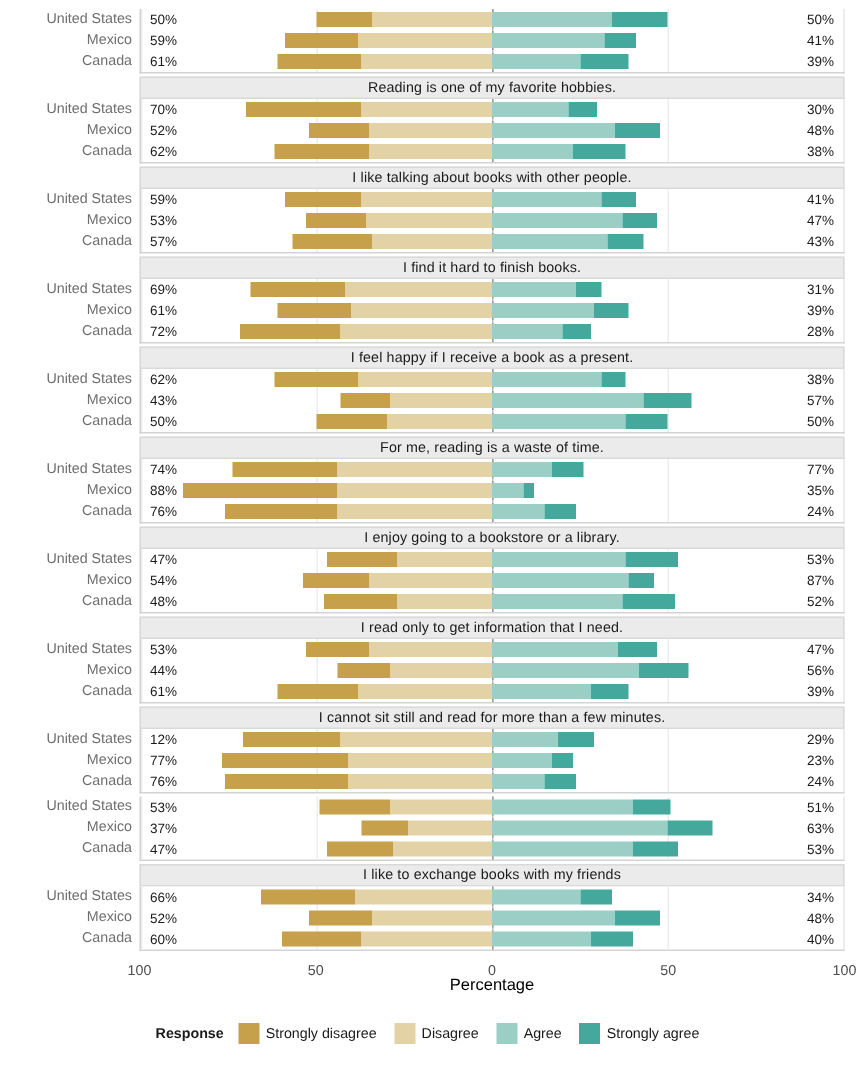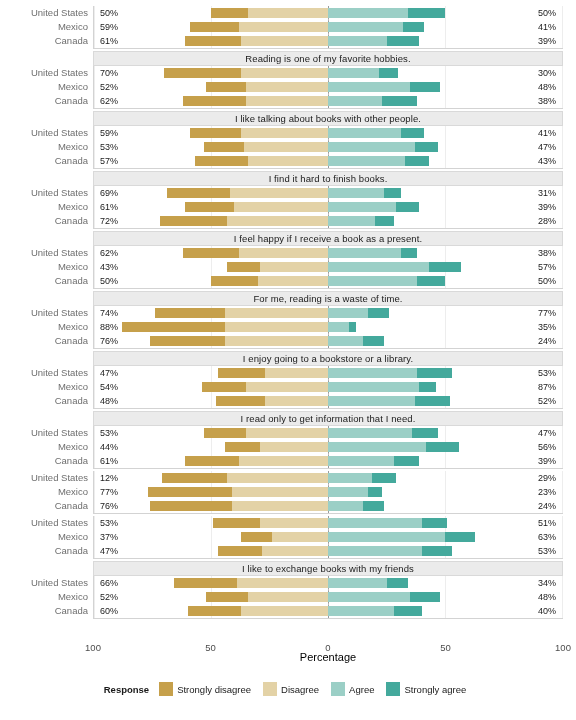--- a/index.html
+++ b/index.html
@@ -534,20 +534,21 @@
             <div class="bar" style="left: 0px; right: 0px;">
               <div class="seg" style="left: 19.5%; width: 11.5%; background: rgb(198, 160, 75);"></div>
               <div class="seg" style="left: 31%; width: 19%; background: rgb(227, 210, 166);"></div>
               <div class="seg" style="left: 50%; width: 14%; background: rgb(155, 207, 198);"></div>
               <div class="seg" style="left: 64%; width: 5.5%; background: rgb(68, 169, 156);"></div>
             </div>
           </div>
         </div>
       </div>
       <div class="panel">
+        <div class="strip">I cannot sit still and read for more than a few minutes.</div>
         <div class="rows">
           <div class="gridlines">
             <div class="gridline" style="left: 0%;"></div>
             <div class="gridline" style="left: 25%;"></div>
             <div class="gridline center" style="left: 50%;"></div>
             <div class="gridline" style="left: 75%;"></div>
             <div class="gridline" style="left: 100%;"></div>
           </div>
           <div class="row">
             <div class="row-label">United States</div>

